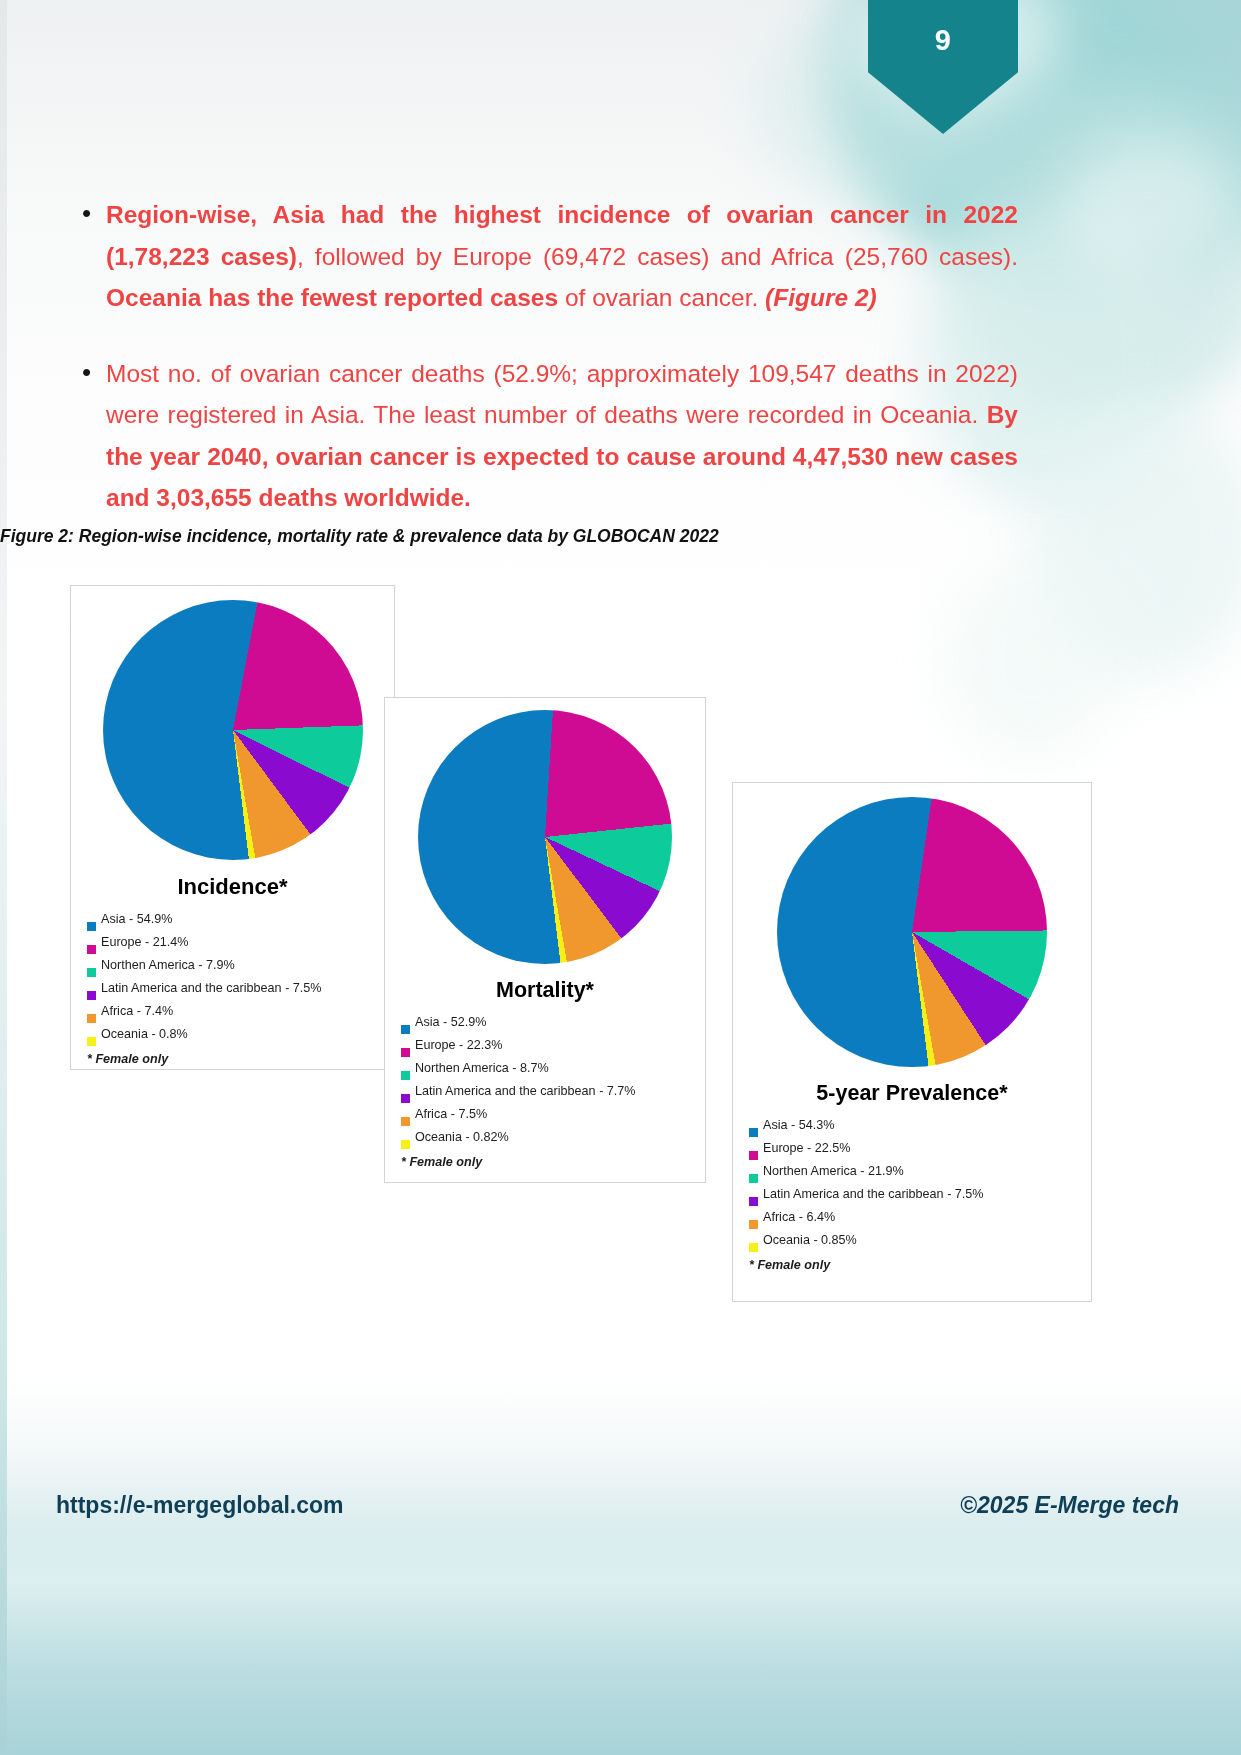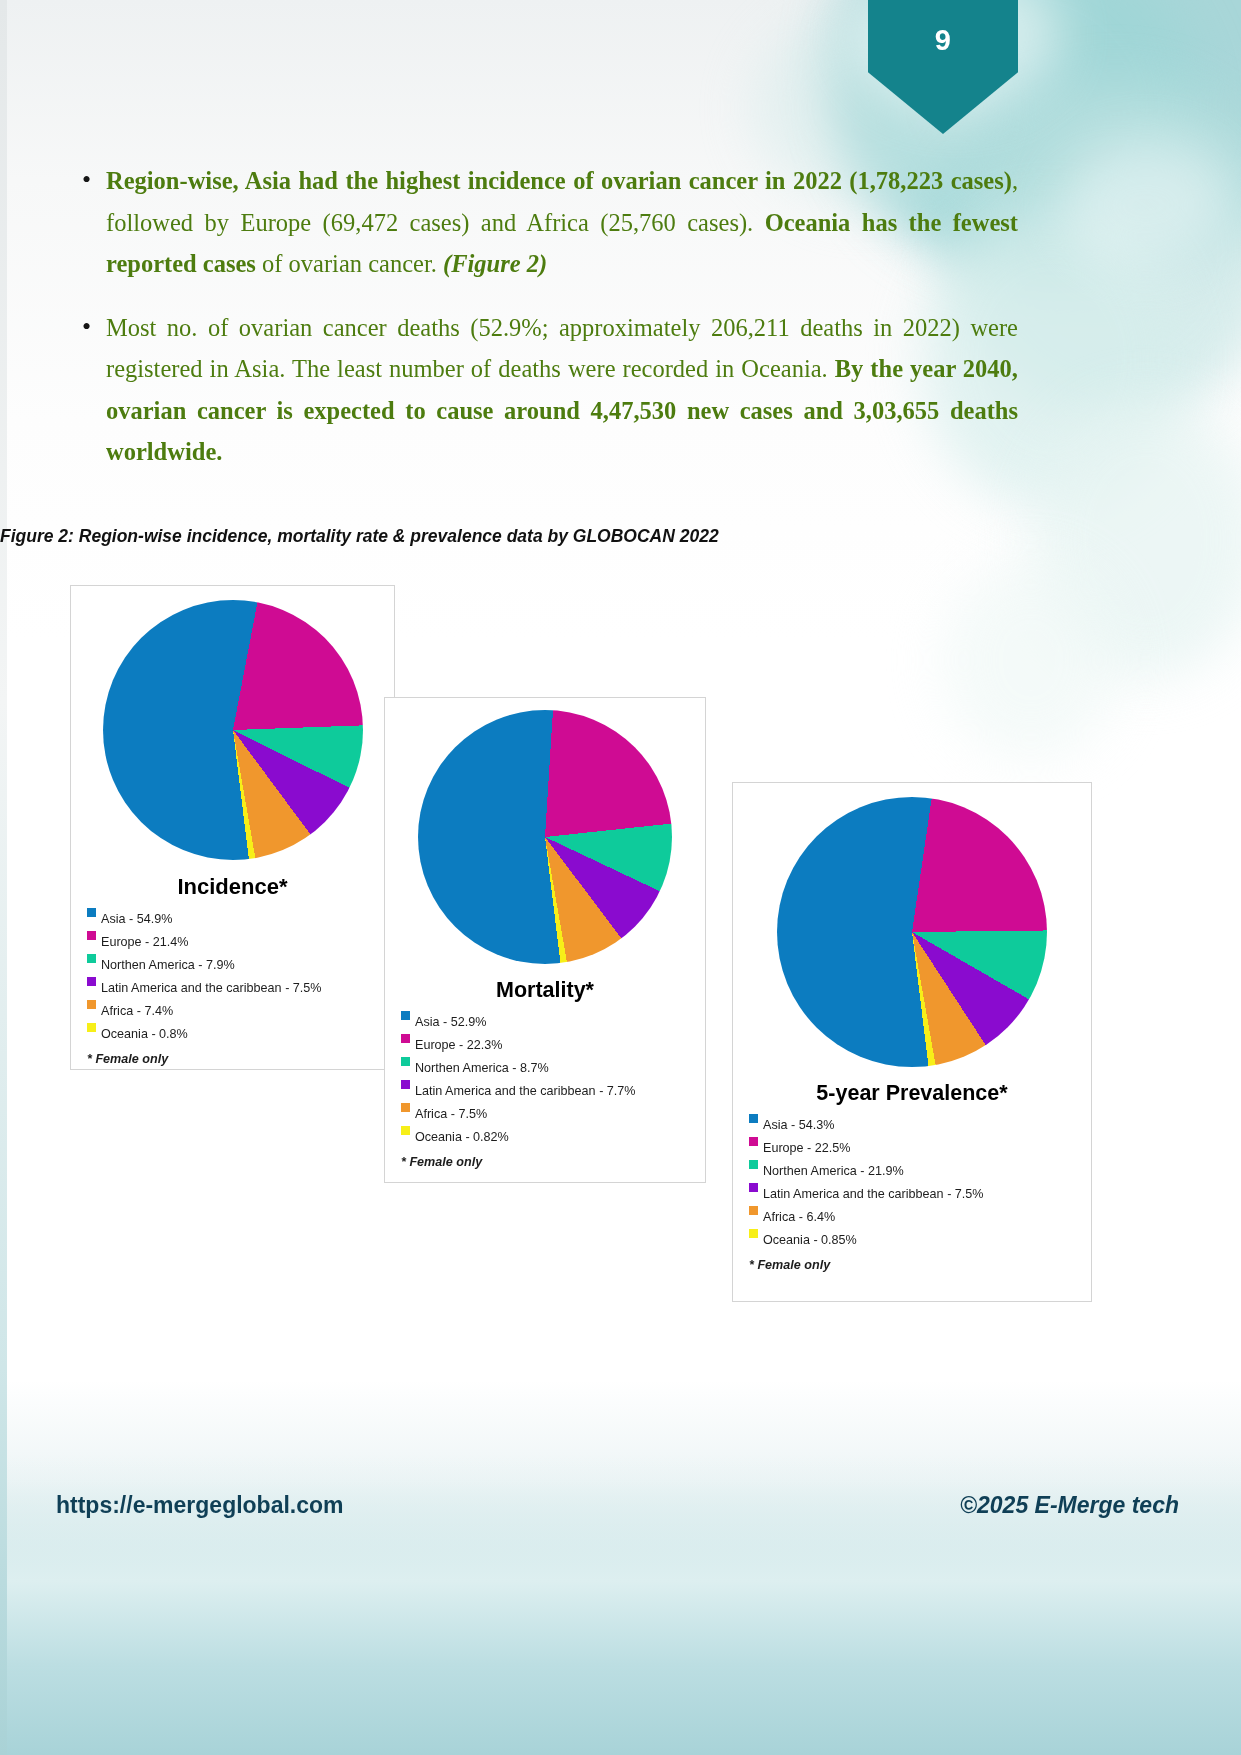--- a/index.html
+++ b/index.html
@@ -97,24 +97,25 @@
     list-style: none;
     margin: 0;
     padding: 0;
   }
   ul.bullets li {
     position: relative;
     padding-left: 28px;
     margin-bottom: 22px;
     font-size: 24.5px;
     line-height: 41.5px;
-    color: #4d7c0f;
+    color: #ef4444;
     text-align: justify;
     text-justify: inter-word;
-    font-family: Liberation Serif, serif;
+    font-family: Liberation Sans, sans-serif;
+    margin-top: 34px;
   }
   ul.bullets li::before {
     content: "•";
     position: absolute;
     left: 4px;
     top: -1px;
     font-size: 26px;
     color: #161616;
   }
   .b { font-weight: bold; }
@@ -163,21 +164,21 @@
   #chart-mortality  .chart-title { font-size: 21.5px; margin-top: 14px; }
   #chart-prevalence .chart-title { font-size: 21.5px; margin-top: 14px; }
 
   .legend {
     margin: 8px 0 0 0;
     padding: 0 0 0 16px;
     list-style: none;
   }
   .legend li {
     display: flex;
-    align-items: flex-start;
+    align-items: flex-end;
     font-size: 12.6px;
     color: #1d1d1d;
     line-height: 23px;
     font-family: "Liberation Sans", sans-serif;
     white-space: nowrap;
   }
   .legend .swatch {
     width: 9px;
     height: 9px;
     margin-right: 5px;
@@ -230,21 +231,21 @@
 <div class="bottom-band"></div>
 <div class="left-stripe"></div>
 
 <div class="page-banner">
   <span class="num">9</span>
 </div>
 
 <div class="content">
   <ul class="bullets">
     <li id="bullet-1"><span class="b">Region-wise, Asia had the highest incidence of ovarian cancer in 2022 (1,78,223 cases)</span><span>, followed by Europe (69,472 cases) and Africa (25,760 cases). </span><span class="b">Oceania has the fewest reported cases</span><span> of ovarian cancer. </span><span class="it">(Figure 2)</span></li>
-    <li id="bullet-2"><span>Most no. of ovarian cancer deaths (52.9%; approximately 206,211 deaths in 2022) were registered in Asia. The least number of deaths were recorded in Oceania. </span><span class="b">By the year 2040, ovarian cancer is expected to cause around 4,47,530 new cases and 3,03,655 deaths worldwide.</span></li>
+    <li id="bullet-2"><span>Most no. of ovarian cancer deaths (52.9%; approximately 109,547 deaths in 2022) were registered in Asia. The least number of deaths were recorded in Oceania. </span><span class="b">By the year 2040, ovarian cancer is expected to cause around 4,47,530 new cases and 3,03,655 deaths worldwide.</span></li>
   </ul>
 </div>
 
 <div class="fig-caption">Figure 2: Region-wise incidence, mortality rate &amp; prevalence data by GLOBOCAN 2022</div>
 
 <div class="chart-card" id="chart-incidence">
   <div class="pie-wrap">
     <div class="pie" id="pie-incidence" style="width: 260px; height: 260px; margin-top: 14px; background: conic-gradient(from 173deg, rgb(12, 124, 192) 0deg, rgb(12, 124, 192) 197.838deg, rgb(207, 11, 147) 197.838deg, rgb(207, 11, 147) 274.955deg, rgb(14, 203, 155) 274.955deg, rgb(14, 203, 155) 303.423deg, rgb(138, 11, 207) 303.423deg, rgb(138, 11, 207) 330.45deg, rgb(240, 151, 45) 330.45deg, rgb(240, 151, 45) 357.117deg, rgb(247, 239, 24) 357.117deg, rgb(247, 239, 24) 360deg);"></div>
   </div>
   <div class="chart-title">Incidence*</div>

